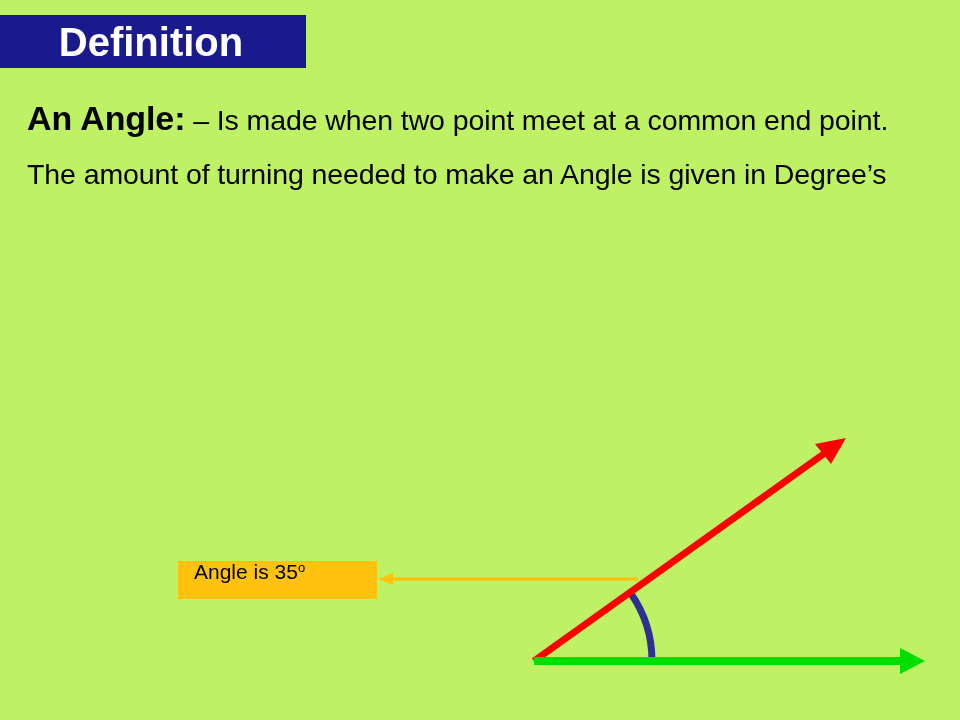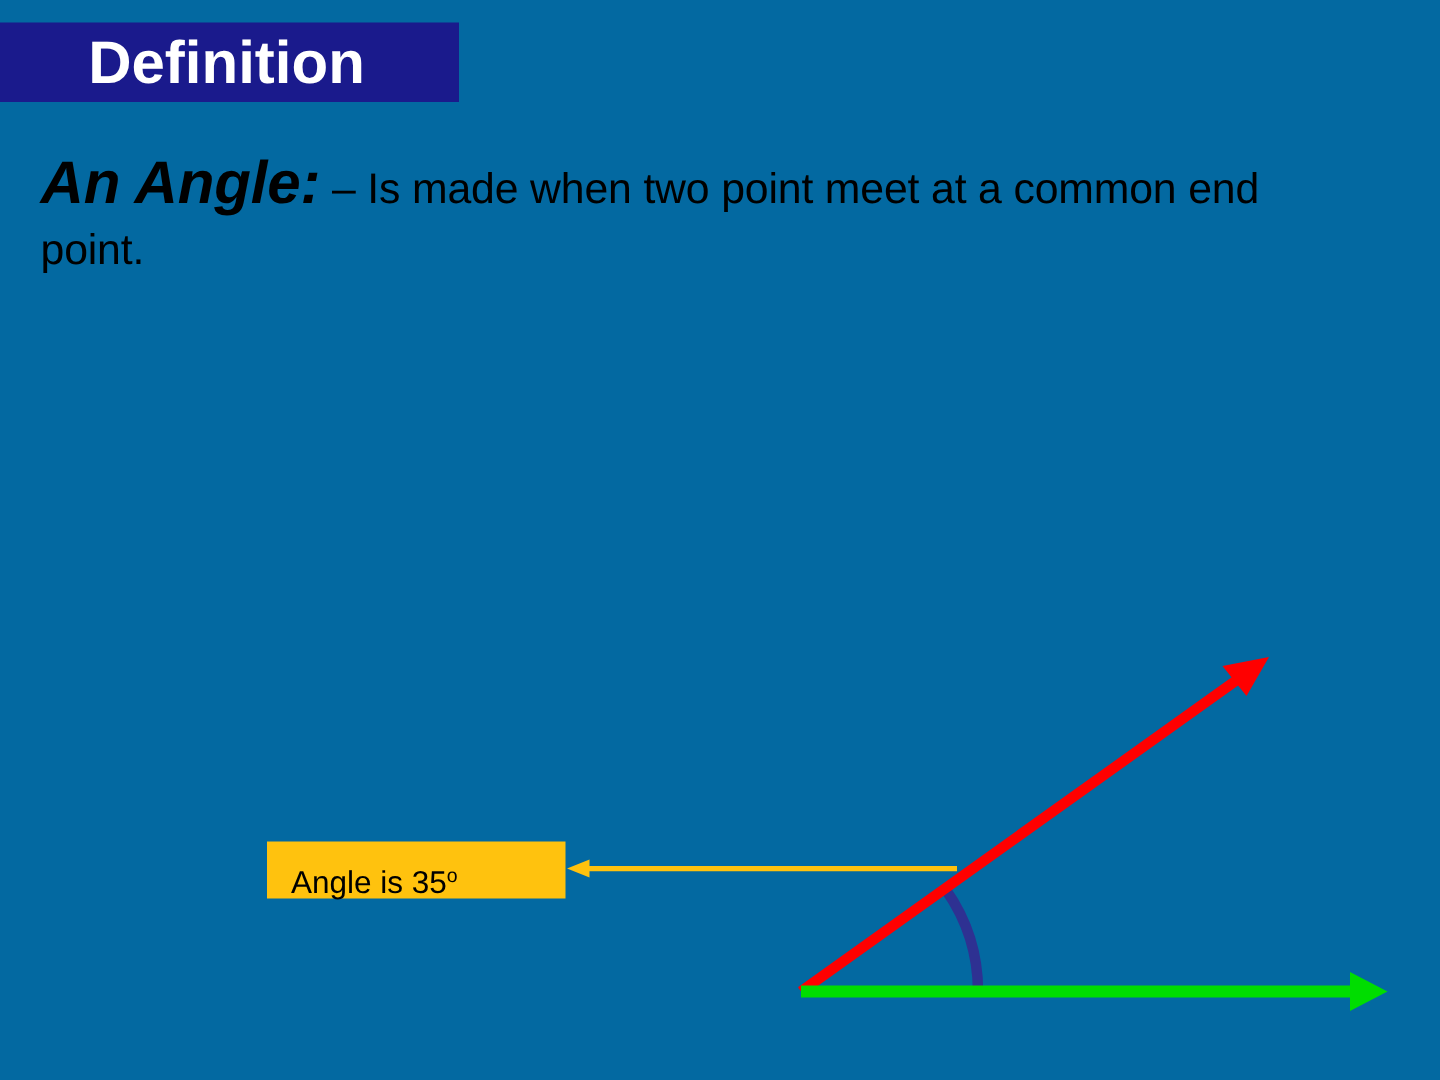--- a/index.html
+++ b/index.html
@@ -14,21 +14,21 @@
     overflow: hidden;
     font-family: "Liberation Sans", sans-serif;
     color: #000000;
   }
 
   #slide {
     position: absolute;
     inset: 0;
     width: 960px;
     height: 720px;
-    background: #0369a1;
+    background: #bef264;
   }
 
   
   #title-banner {
     position: absolute;
     left: 0px;
     top: 15px;
     width: 306px;
     height: 53px;
     background: #1a1a8c;
@@ -57,22 +57,21 @@
   .para {
     margin: 0;
     font-size: 28.5px;
     line-height: 1.33;
     color: #000000;
     letter-spacing: -0.1px;
   }
   #para-1 { margin-bottom: 15px; }
   .lead {
     font-weight: bold;
-    font-size: 40px;
-    font-style: italic;
+    font-size: 34px;
   }
 
   
   #figure-layer {
     position: absolute;
     left: 0;
     top: 0;
     width: 960px;
     height: 720px;
     pointer-events: none;
@@ -80,21 +79,21 @@
 
   
   #callout-box {
     position: absolute;
     left: 178px;
     top: 561px;
     width: 199px;
     height: 38px;
     background: #FFC20E;
     display: flex;
-    align-items: flex-end;
+    align-items: flex-start;
     padding-left: 16px;
     box-sizing: border-box;
   }
   #callout-text {
     font-size: 21px;
     color: #000000;
     line-height: 1;
     white-space: nowrap;
   }
   #callout-text .deg {
@@ -106,20 +105,21 @@
 <body>
 
 <div id="slide">
 
   <div id="title-banner">
     <span id="title-text">Definition</span>
   </div>
 
   <div id="body-text">
     <p class="para" id="para-1"><span class="lead">An Angle:</span><span> – Is made when two point meet at a common end point.</span></p>
+    <p class="para" id="para-2">The amount of turning needed to make an Angle is given in Degree’s</p>
   </div>
 
   <svg id="figure-layer" viewBox="0 0 960 720" width="960" height="720">
 
     <g>
       <line x1="638" y1="579" x2="387" y2="579" stroke="#FFC20E" stroke-width="3.5"></line>
       <polygon points="378,579 393,573 393,585" fill="#FFC20E"></polygon>
     </g>
 
     <path d="M 630.7 593.3 A 118 118 0 0 1 652 661" fill="none" stroke="#2E3192" stroke-width="7" stroke-linecap="butt" transform="rotate(0 534 661)" style="display:none"></path>

